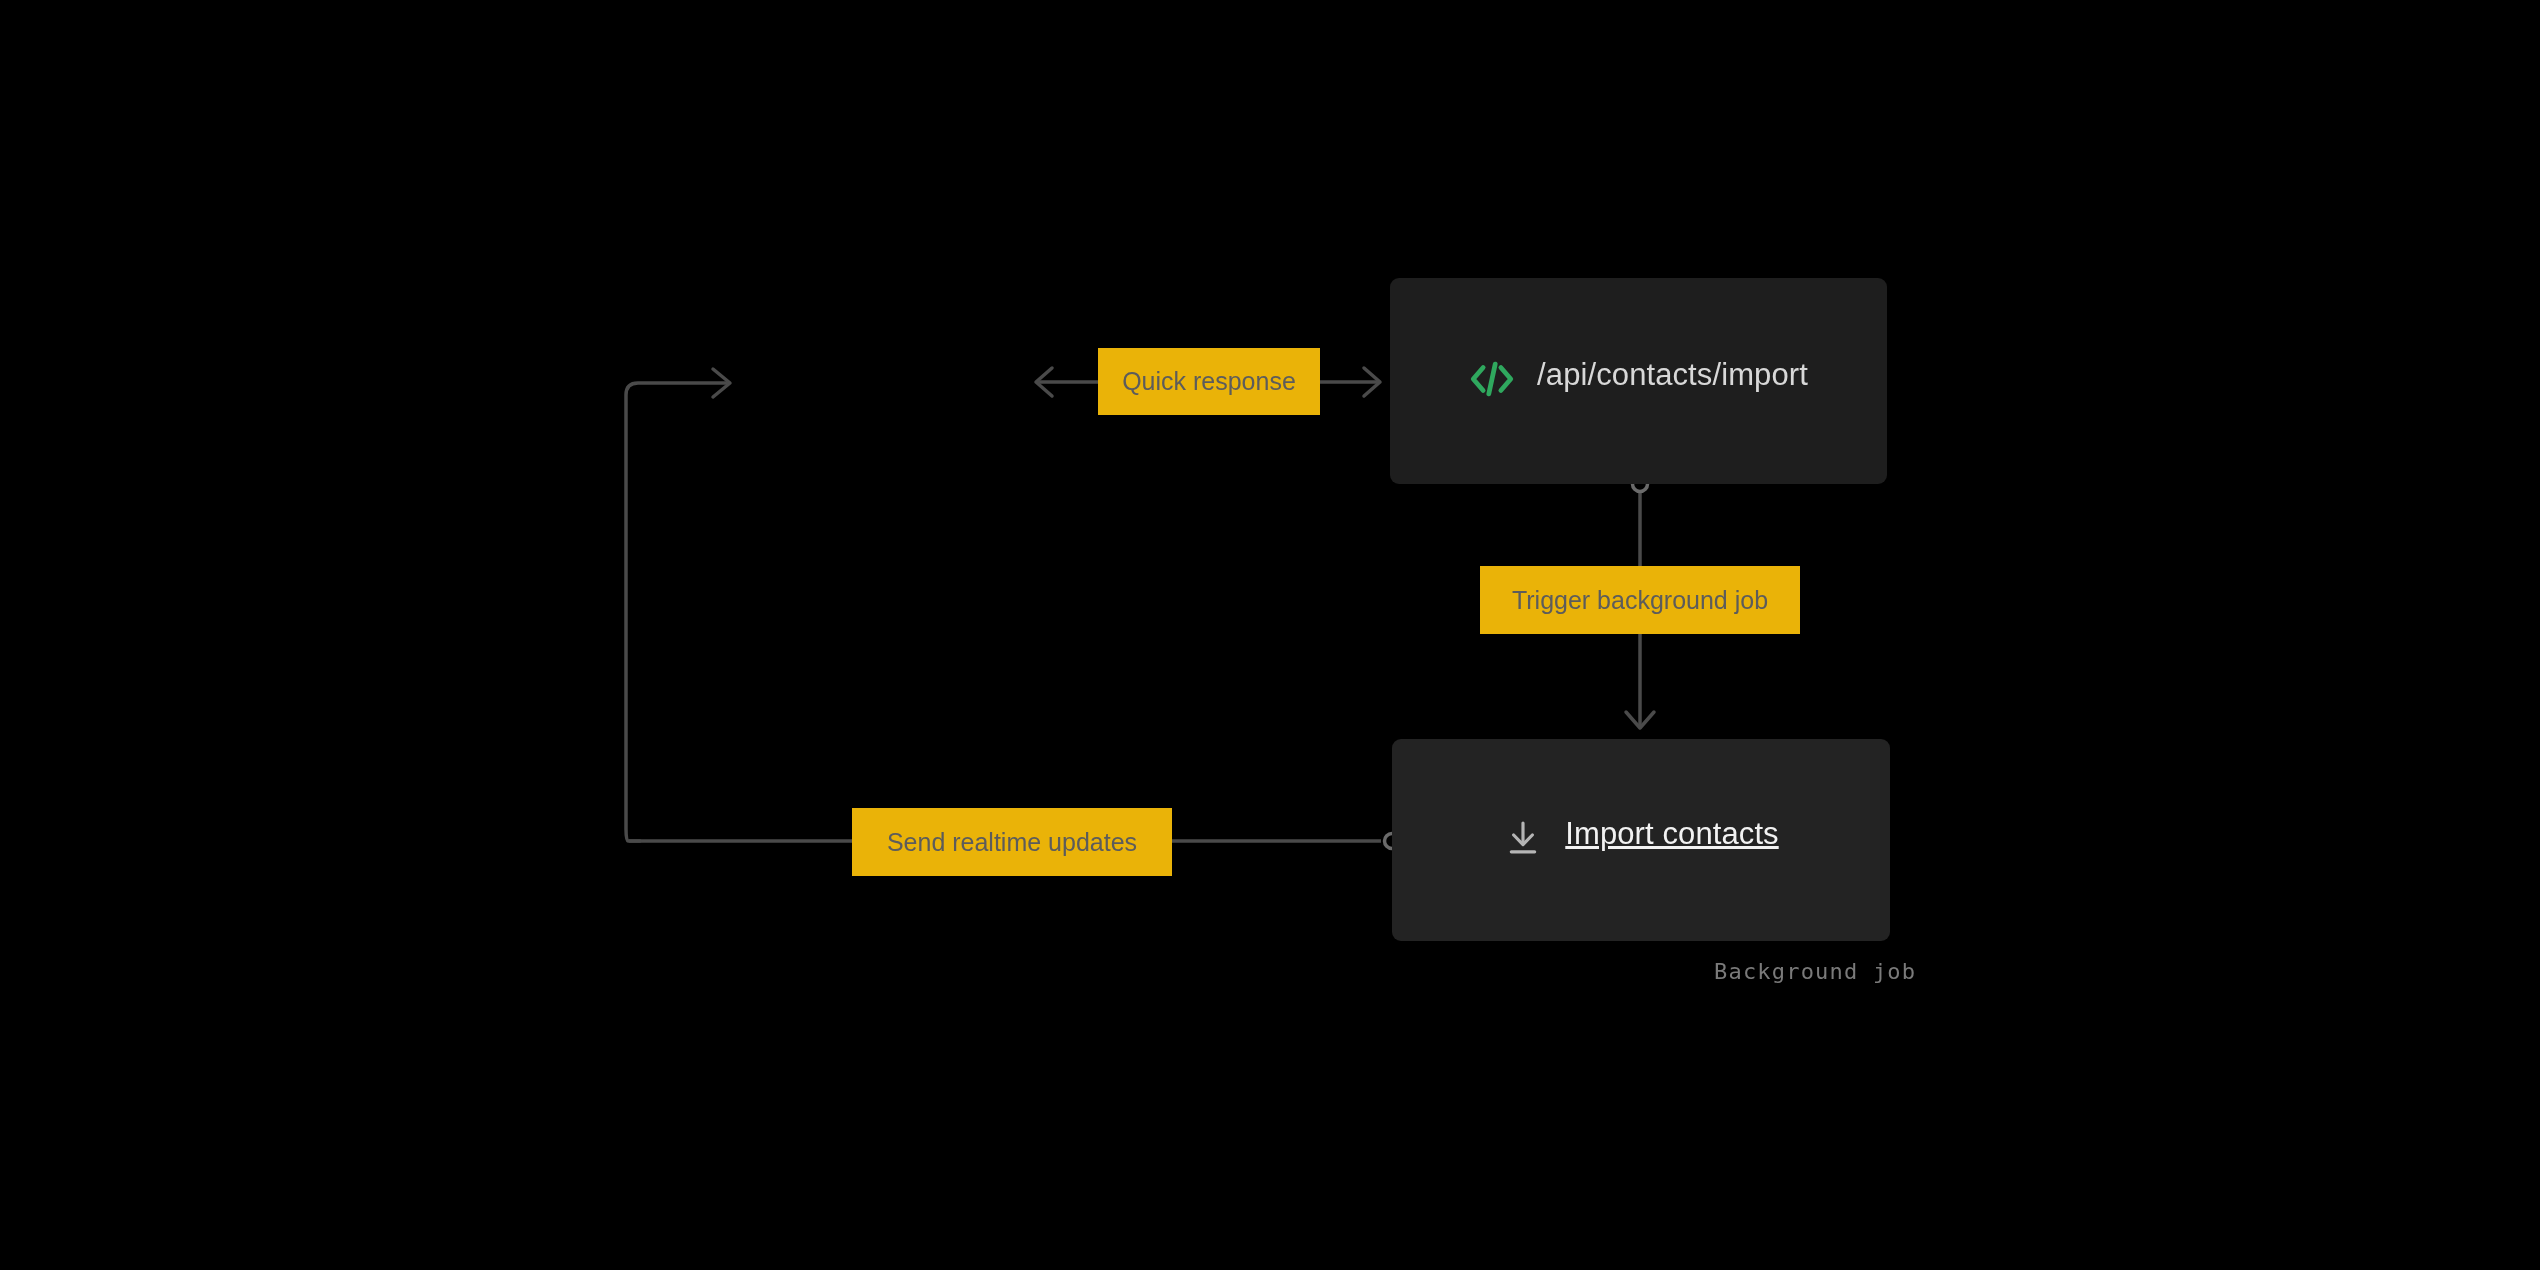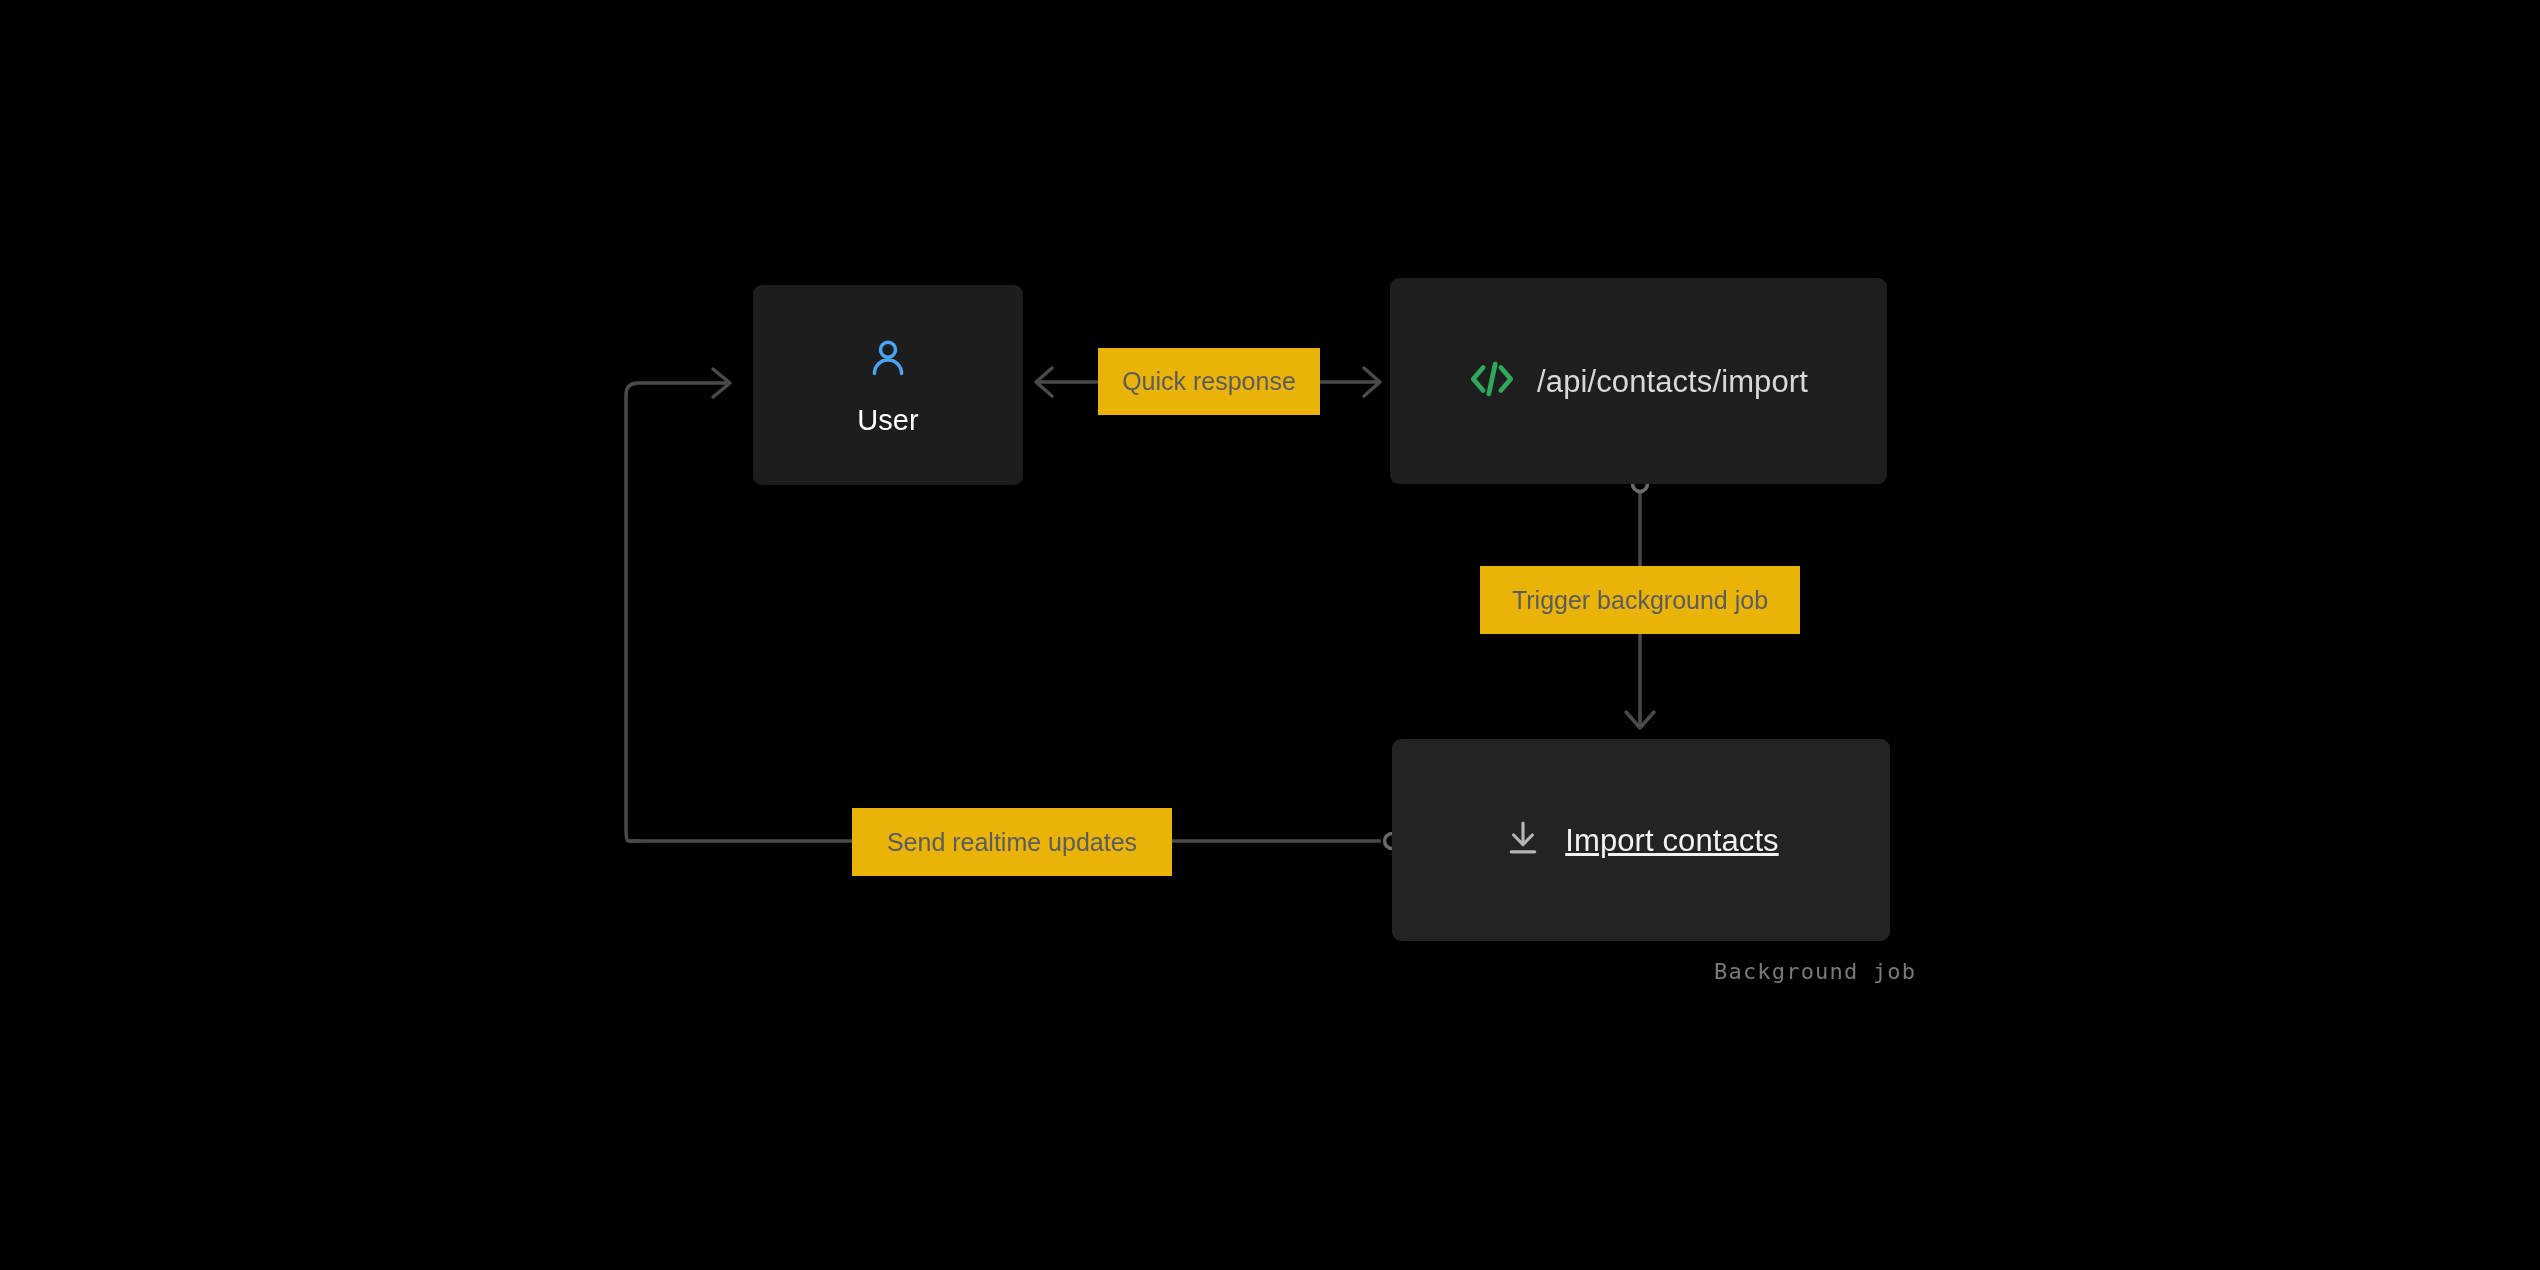--- a/index.html
+++ b/index.html
@@ -34,21 +34,21 @@
   .node {
     position: absolute;
     box-sizing: border-box;
     border-radius: 9px;
     display: flex;
     align-items: center;
     justify-content: center;
   }
   .node-inner {
     display: flex;
-    align-items: center;
+    align-items: flex-start;
     justify-content: center;
     gap: 22px;
   }
   .node-stack {
     display: flex;
     flex-direction: column;
     align-items: center;
     justify-content: center;
     gap: 22px;
   }
@@ -173,31 +173,20 @@
       <line x1="852" y1="841" x2="629" y2="841" stroke="#4a4a4a" stroke-width="3.5"></line>
 
       <path d="M 629 841 L 641 841 L 629 841 Q 627 841 627 829 L 627 395 Q 627 383 639 383 L 728 383" fill="none" stroke="#4a4a4a" stroke-width="3.5" stroke-linecap="round" stroke-linejoin="round" transform="translate(-1,0)"></path>
 
       <circle cx="1392" cy="841" r="7.5" fill="#000000" stroke="#6a6a6a" stroke-width="3.5"></circle>
 
       <polyline points="713,369 730,383 713,397" fill="none" stroke="#4a4a4a" stroke-width="3.5" stroke-linecap="round" stroke-linejoin="round"></polyline>
     </g>
   </svg>
 
-  <div class="node" id="node-user">
-    <div class="node-stack">
-      <span class="icon">
-        <svg width="44" height="44" viewBox="0 0 24 24" fill="none" stroke="#4aa3f0" stroke-width="1.9" stroke-linecap="round" stroke-linejoin="round">
-          <circle cx="12" cy="7.5" r="4.1"></circle>
-          <path d="M4.6 20.5a7.4 7.4 0 0 1 14.8 0"></path>
-        </svg>
-      </span>
-      <span class="node-label">User</span>
-    </div>
-  </div>
 
   <div class="node" id="node-api">
     <div class="node-inner">
       <span class="icon">
         <svg width="46" height="40" viewBox="0 0 26 22" fill="none" stroke="#2fa85e" stroke-width="2.7" stroke-linecap="round" stroke-linejoin="round">
           <polyline points="8,4.5 2.4,11 8,17.5"></polyline>
           <polyline points="18,4.5 23.6,11 18,17.5"></polyline>
           <line x1="14.8" y1="2.6" x2="11.2" y2="19.4"></line>
         </svg>
       </span>

